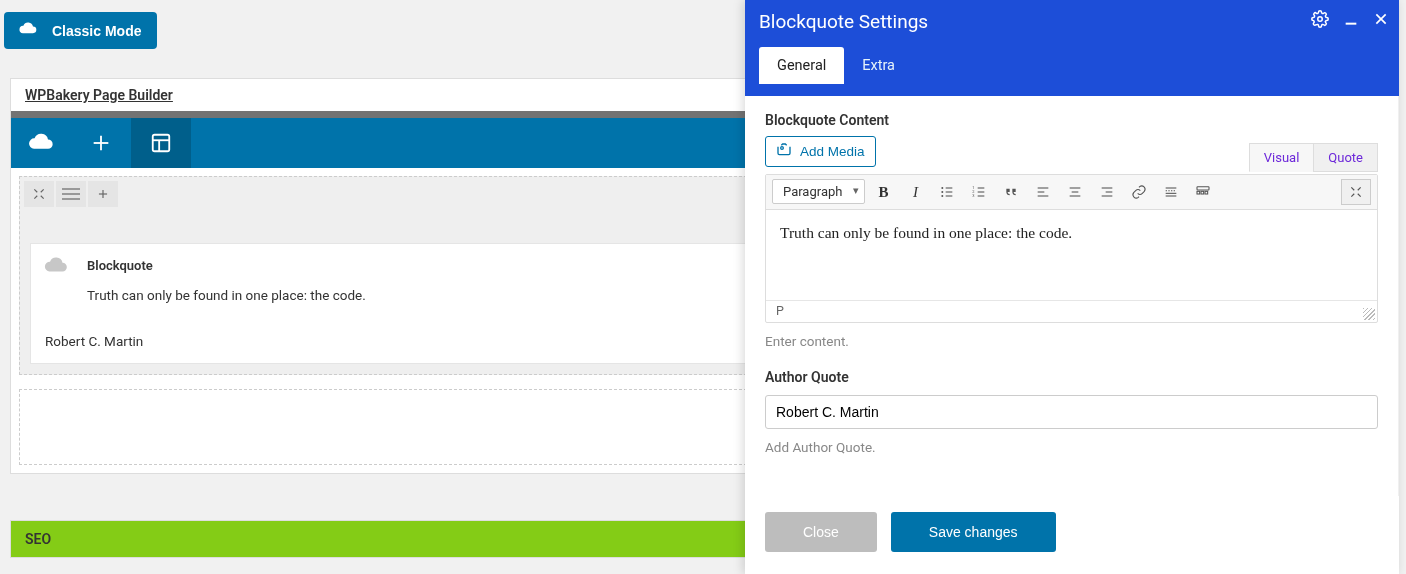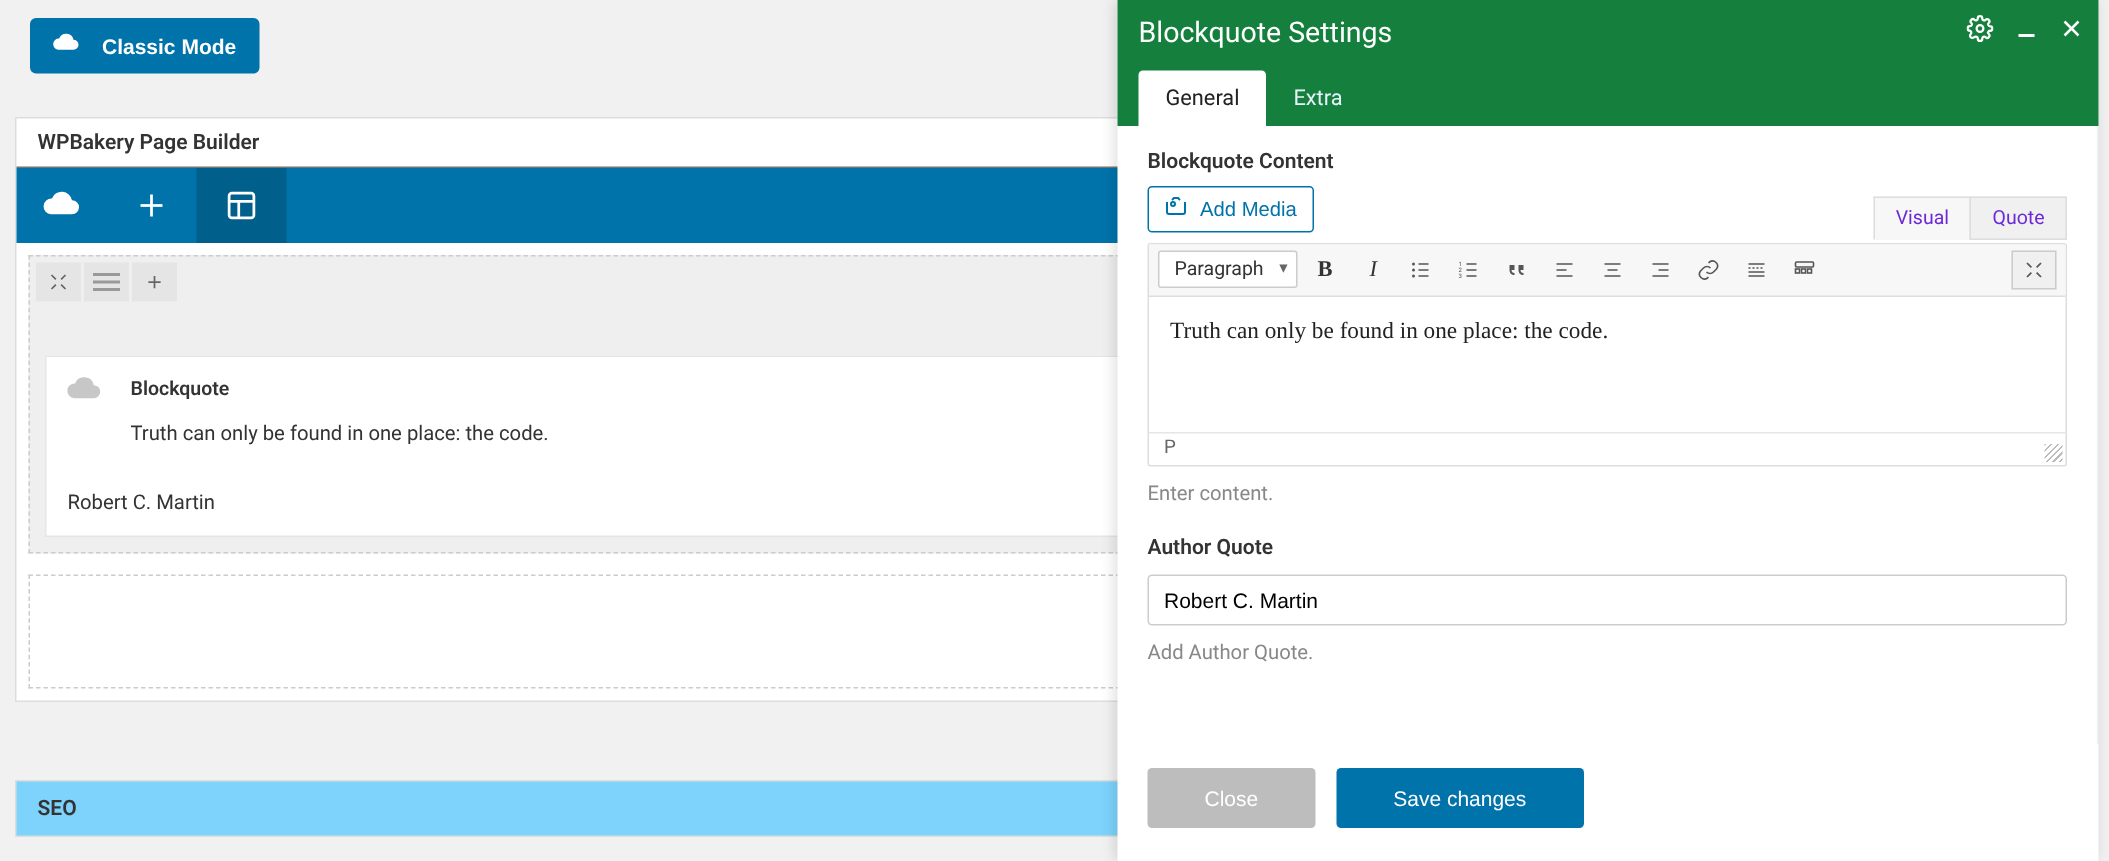--- a/index.html
+++ b/index.html
@@ -10,21 +10,21 @@
     height: 574px;
     position: relative;
     overflow: hidden;
     font-size: 13px;
     color: #333;
   }
 
   
   .classic-mode-btn {
     position: absolute;
-    top: 12px; left: 20px;
+    top: 12px; left: 4px;
     background: #0073aa;
     color: #fff;
     border: none;
     border-radius: 4px;
     padding: 10px 16px 10px 14px;
     font-size: 14px;
     font-weight: 600;
     display: inline-flex;
     align-items: center;
     gap: 14px;
@@ -36,21 +36,22 @@
   .builder-panel {
     position: absolute;
     top: 78px; left: 10px; right: 10px;
     background: #fff;
     border: 1px solid #ddd;
   }
   .builder-title {
     padding: 8px 14px;
     font-weight: 600;
     font-size: 14px;
-    border-bottom: 1px solid #737373;
+    border-bottom: 7px solid #737373;
+    text-decoration: underline;
   }
   .builder-toolbar {
     background: #0073aa;
     display: flex;
     align-items: stretch;
     height: 50px;
   }
   .tb-btn {
     width: 60px;
     display: flex; align-items: center; justify-content: center;
@@ -136,41 +137,41 @@
     border-radius: 4px;
     display:flex; align-items:center; justify-content:center;
     cursor:pointer;
   }
   .empty-add svg { stroke: #fff; stroke-width: 2.5; }
 
   .seo-panel {
     position: absolute;
     left: 10px; right: 10px;
     top: 520px;
-    background: #7dd3fc;
+    background: #84cc16;
     border: 1px solid #ddd;
     padding: 10px 14px;
     font-weight: 600;
     font-size: 14px;
   }
 
   
   .modal {
     position: absolute;
     top: 0; right: 7px;
     width: 654px;
     background: #fff;
     box-shadow: -2px 0 10px rgba(0,0,0,.15);
     display: flex; flex-direction: column;
     height: 574px;
   }
   .modal-header {
-    background: #15803d;
+    background: #1d4ed8;
     color: #fff;
-    padding: 10px 14px 0 14px;
+    padding: 10px 14px 12px 14px;
     position: relative;
   }
   .modal-title {
     font-size: 19px;
     font-weight: 400;
     padding-bottom: 14px;
   }
   .modal-header-icons {
     position: absolute; top: 10px; right: 10px;
     display: flex; gap: 14px; align-items: center;

